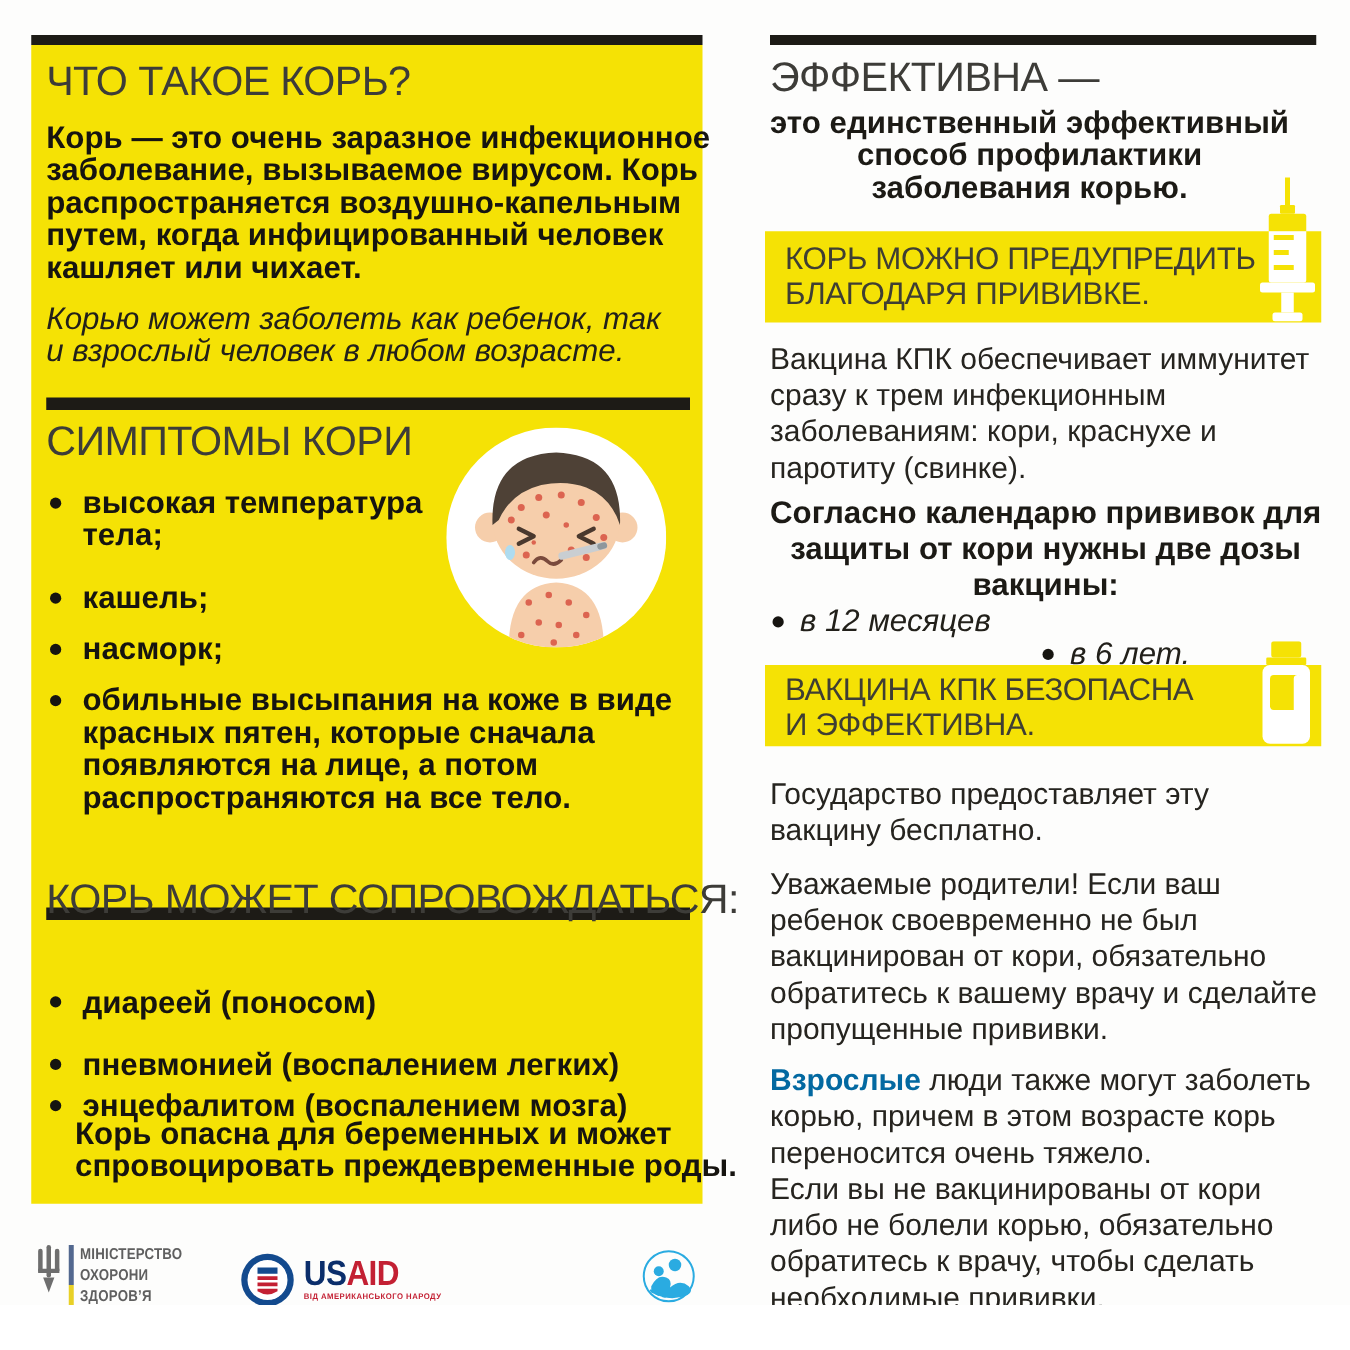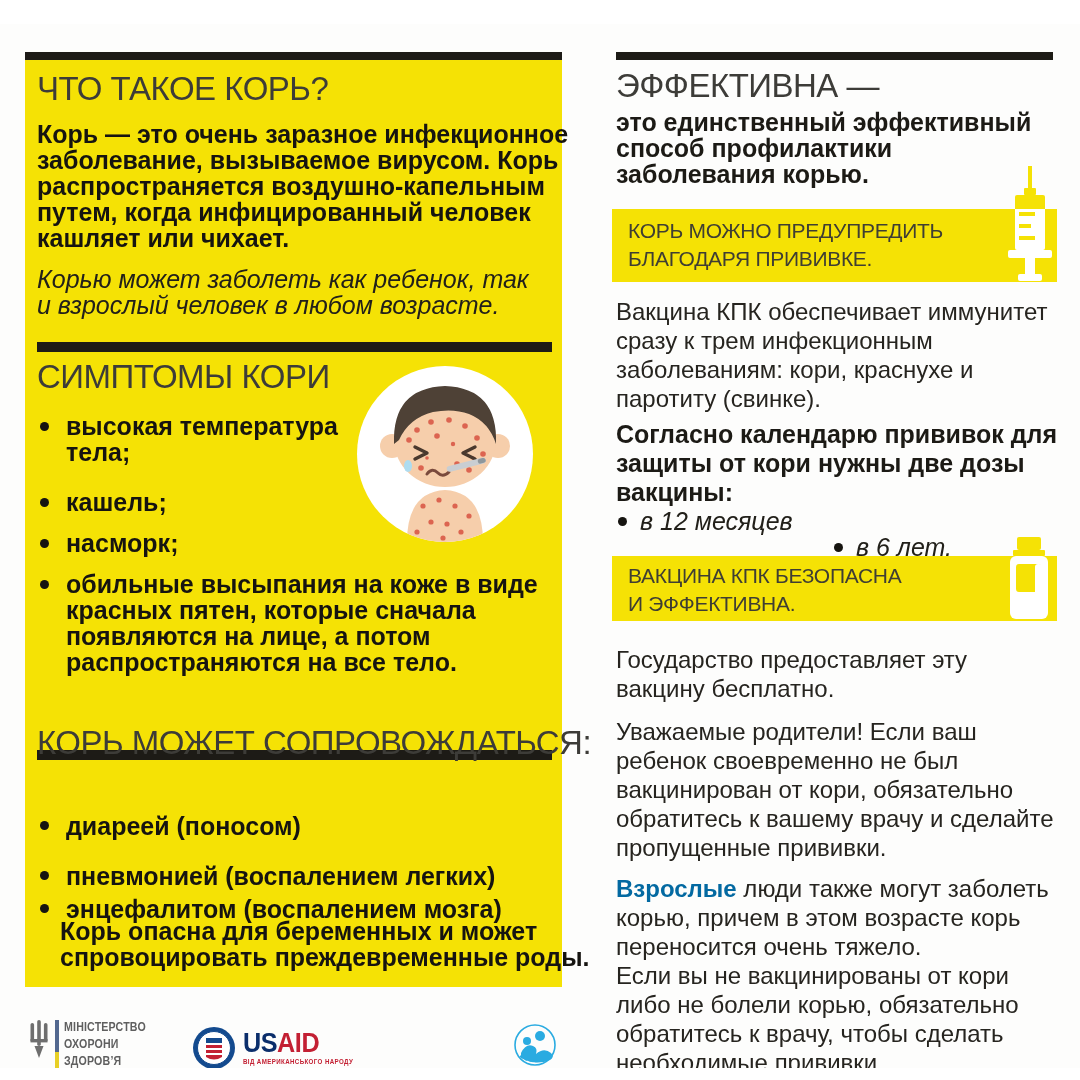--- a/index.html
+++ b/index.html
@@ -1,34 +1,34 @@
 <!DOCTYPE html>
 <html><head>
 <meta charset="utf-8">
 <style>
   html,body{margin:0;padding:0;background:#ffffff;}
   #page{position:relative;width:1080px;height:1044px;background:#fdfdfc;overflow:hidden;
-        font-family:"Liberation Sans","DejaVu Sans",sans-serif;color:#1f1d1a;margin-top:24px;}
+        font-family:"Liberation Sans","DejaVu Sans",sans-serif;color:#1f1d1a;}
   .abs{position:absolute;}
   .bar{background:#1d1b16;}
   .panel{background:#f5e205;}
   .t{white-space:pre;}
   .h{font-size:33px;font-weight:400;color:#3d3c38;letter-spacing:-.5px;line-height:40px;}
   .b-left{font-size:25px;font-weight:700;line-height:26px;color:#161410;}
   .i-left{font-size:25px;font-style:italic;font-weight:400;line-height:26px;color:#22201a;}
   ul.blist{list-style:none;margin:0;padding:0;}
   ul.blist li{position:relative;padding-left:29px;margin-bottom:15px;}
   ul.blist li:first-child{margin-bottom:24px;}
   ul.blist li::before{content:"";position:absolute;left:3px;top:9px;width:9px;height:9px;border-radius:50%;background:#161410;}
   ul.clist li{margin-bottom:7px;}
   ul.clist li::before{top:8px;}
   .rb{font-size:24px;font-weight:400;line-height:29px;color:#26241f;}
-  .rbb{font-size:25px;font-weight:700;line-height:29px;color:#1c1a15;}
+  .rbb{font-size:25px;font-weight:700;line-height:29px;color:#1c1a15;text-align:center;}
   .ybox{background:#f5e205;}
-  .yh{font-size:21px;font-weight:400;color:#3f3e33;line-height:28px;letter-spacing:-.3px;padding:8px 16px;}
+  .yh{font-size:25px;font-weight:400;color:#3f3e33;line-height:28px;letter-spacing:-.3px;padding:8px 16px;}
   .dose{font-size:25px;font-style:italic;line-height:26px;color:#22201a;position:relative;padding-left:24px;}
   .dose::before{content:"";position:absolute;left:2px;top:9px;width:9px;height:9px;border-radius:50%;background:#161410;}
   .moh-text{font-size:12.5px;font-weight:700;line-height:17px;color:#5f5f5f;transform:scaleX(.85);transform-origin:left top;letter-spacing:.2px;}
   .usaid-word{font-size:28px;font-weight:700;letter-spacing:-.5px;transform:scaleX(.9);transform-origin:left top;display:inline-block;line-height:30px;}
   .usaid-us{color:#0b2e6b;} .usaid-aid{color:#c32033;}
   .usaid-tag{font-size:6.5px;font-weight:700;color:#c32033;letter-spacing:.4px;transform:scaleX(.95);transform-origin:left top;}
   .unicef-word{font-size:45px;font-weight:400;color:#2aabe1;letter-spacing:.5px;line-height:46px;}
   .vbar{width:4px;height:70px;background:linear-gradient(#53688f 0 46%,#e8d026 46% 100%);}
 </style>
 </head>

